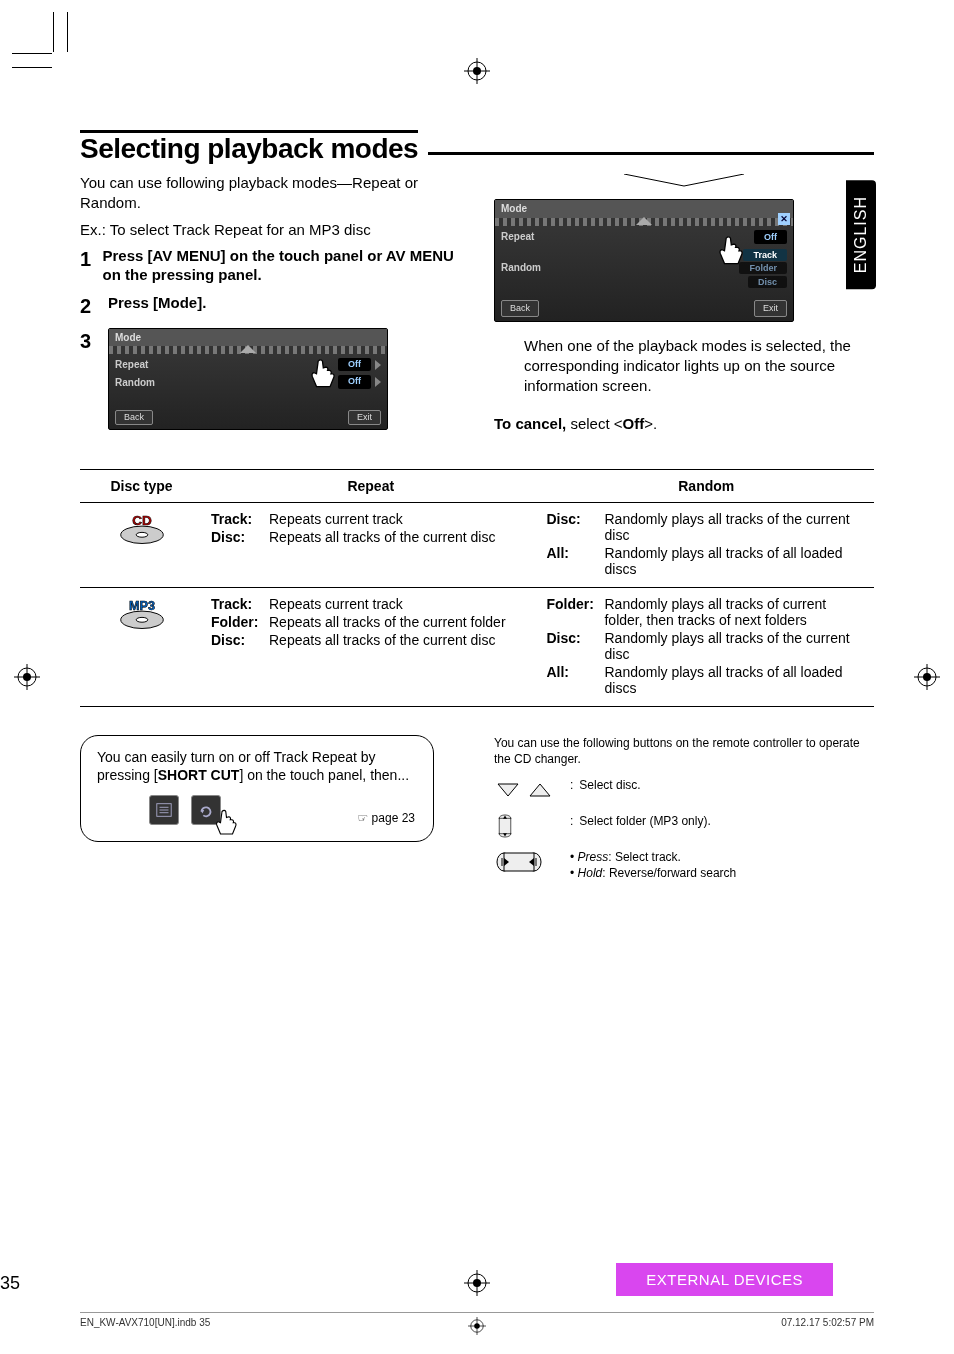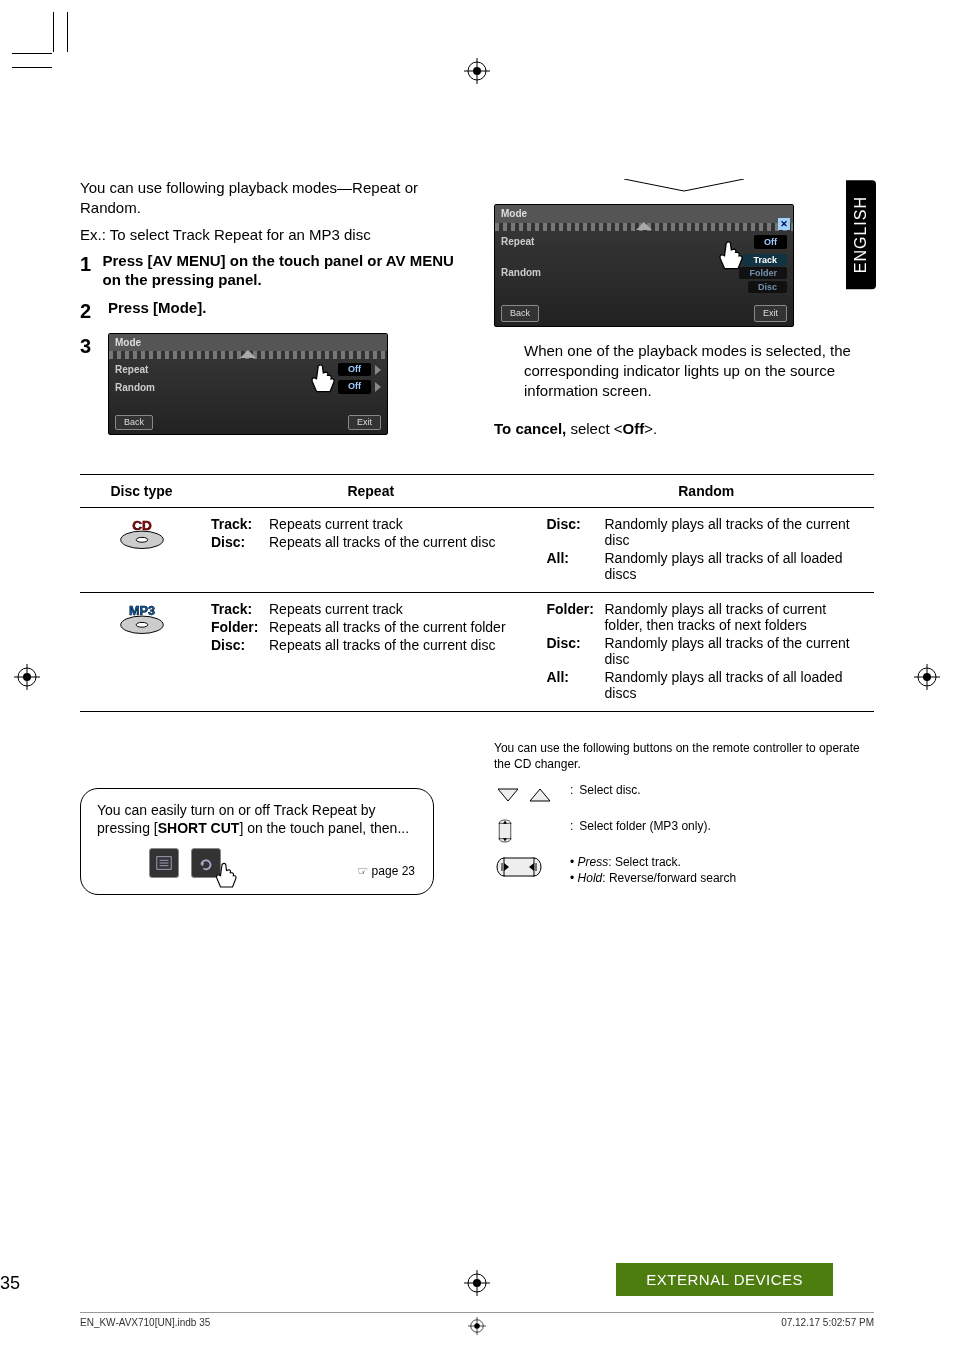--- a/index.html
+++ b/index.html
@@ -20,21 +20,21 @@
   .tick.hz { width:40px; height:1px; }
 
   .content { margin-top: 70px; }
 
   h1.section-title { font-size: 28px; font-weight: 700; letter-spacing: -0.5px; border-top: 3px solid #000; padding-top: 0; }
   .title-wrap { display:flex; align-items:center; gap:10px; margin-bottom:8px; }
   .title-wrap h1 { white-space:nowrap; }
   .title-wrap .rule-fill { flex:1; height:3px; background:#000; position:relative; top:6px; }
 
   .two-col { display:flex; gap:34px; }
-  .col { flex:1; font-size:15px; line-height:1.35;margin-top:48px; }
+  .col { flex:1; font-size:15px; line-height:1.35; }
   .col p { margin-bottom:6px; }
 
   ol.steps { list-style:none; margin-top:6px; }
   ol.steps > li { display:flex; align-items:flex-start; gap:10px; margin-bottom:8px; }
   .step-num { font-size:20px; font-weight:900; font-family: Arial Black, Arial, sans-serif; width:18px; }
   .step-text { font-size:15px; font-weight:700; line-height:1.3; }
   .step-text.normal { font-weight:400; }
 
   
   .screen { background: linear-gradient(#3a3a3a,#222); border:1px solid #000; color:#c8c8c8; font-size:10px; width:280px; border-radius:2px; }
@@ -76,21 +76,21 @@
   .remote-list .rrow { display:flex; align-items:flex-start; gap:16px; margin:10px 0; }
   .remote-list .ricon { width:60px; display:flex; gap:4px; }
   .remote-list .ricon svg { height:26px; }
   .remote-list .rtxt { flex:1; }
   .remote-list ul { list-style: none; padding-left:0; }
   .remote-list ul li::before { content:"•  "; }
   .remote-list .colon { margin-right:6px; }
 
   
   .page-footer { position:absolute; left:0; right:0; bottom:60px; font-size:18px; }
-  .foot-bar { position:absolute; right:121px; bottom:58px; background:#4d7c0f; color:#fff; padding:8px 30px; font-size:15px; letter-spacing:0.5px; }
+  .foot-bar { position:absolute; right:121px; bottom:58px; background:#d946ef; color:#fff; padding:8px 30px; font-size:15px; letter-spacing:0.5px; }
   .print-line { position:absolute; left:80px; right:80px; bottom:26px; display:flex; justify-content:space-between; font-size:10px; color:#333; border-top:0.5px solid #999; padding-top:4px;}
   .print-line .mid { position:absolute; left:50%; transform:translateX(-50%); }
 
   .screen-wrap { position:relative; display:inline-block; }
   .x-close { position:absolute; top:14px; right:4px; width:12px;height:12px;background:#9fd0ff;color:#003;font-size:9px;line-height:12px;text-align:center;font-weight:900;}
 </style>
 </head>
 <body>
 
 <div class="page">
@@ -129,20 +129,24 @@
   </div>
   <div class="tick vt" style="left:53px; top:12px;"></div>
   <div class="tick vt" style="left:67px; top:12px;"></div>
   <div class="tick hz" style="left:12px; top:53px;"></div>
   <div class="tick hz" style="left:12px; top:67px;"></div>
 
   <div class="side-tab">ENGLISH</div>
 
   <div class="content">
 
+    <div class="title-wrap">
+      <h1 class="section-title">Selecting playback modes</h1>
+      <div class="rule-fill"></div>
+    </div>
 
     <div class="two-col">
 
       <div class="col">
         <p>You can use following playback modes—Repeat or Random.</p>
         <p>Ex.: To select Track Repeat for an MP3 disc</p>
 
         <ol class="steps">
           <li>
             <span class="step-num">1</span>

